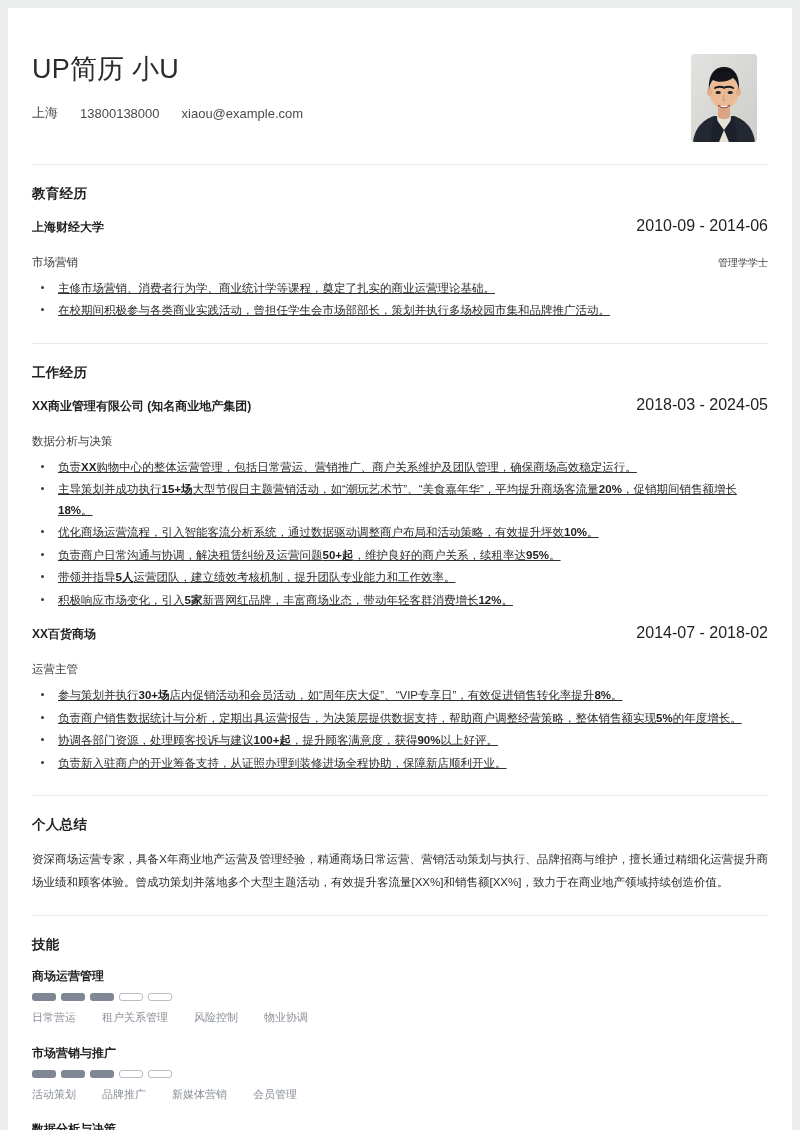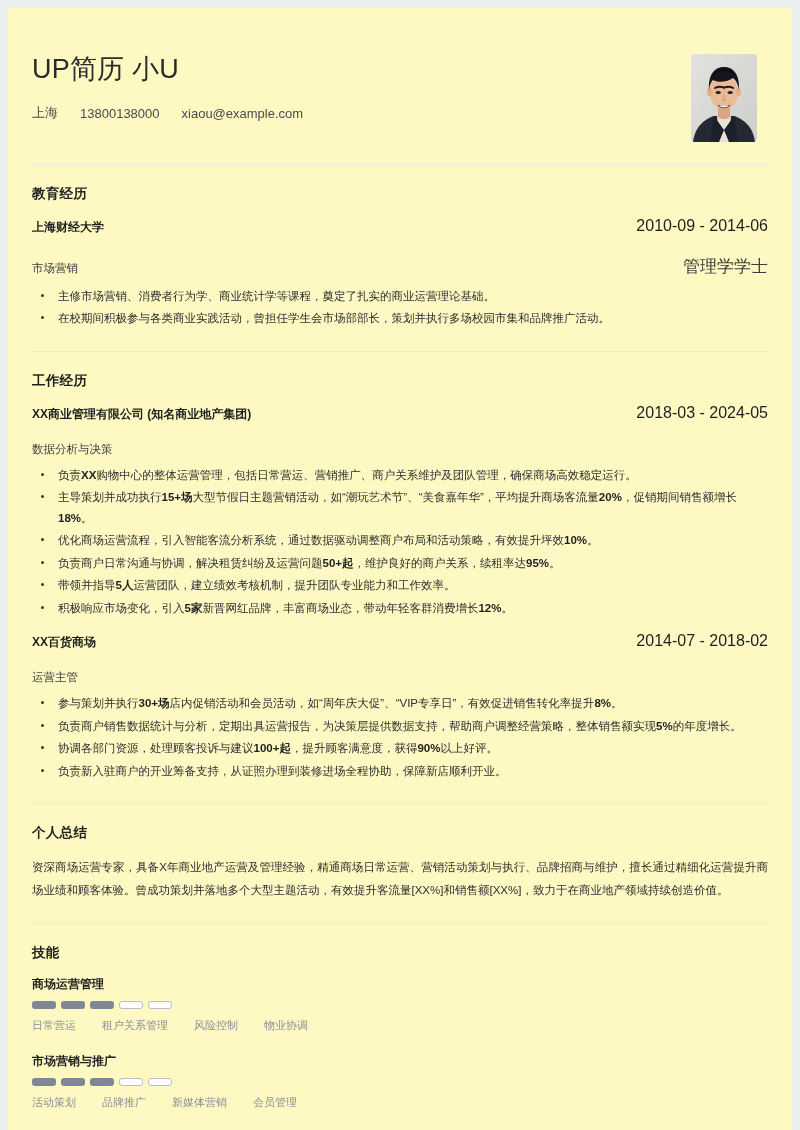--- a/index.html
+++ b/index.html
@@ -12,21 +12,21 @@
     background: #eceded;
     font-family: "Liberation Sans", "DejaVu Sans", sans-serif;
     overflow: hidden;
   }
   .page {
     position: absolute;
     left: 8px;
     top: 8px;
     width: 784px;
     height: 1122px;
-    background: #fef9c3;
+    background: #ffffff;
     box-sizing: border-box;
     padding: 32px 24px 0 24px;
     overflow: hidden;
   }
 
   
   .header {
     display: flex;
     align-items: flex-start;
     justify-content: space-between;
@@ -104,38 +104,39 @@
     display: flex;
     justify-content: space-between;
     align-items: baseline;
     margin-top: 19px;
   }
   .entry-role {
     font-size: 11.5px;
     color: #3d3d3d;
   }
   .entry-extra {
-    font-size: 17px;
+    font-size: 10px;
     color: #3d3d3d;
     white-space: nowrap;
     padding-left: 16px;
   }
 
   ul.bullets {
     list-style: none;
     margin: 8px 0 0 0;
     padding: 0;
   }
   ul.bullets li {
     position: relative;
     padding-left: 26px;
     font-size: 11.5px;
     line-height: 1.78;
     color: #2e2e2e;
     margin-bottom: 2px;
+    text-decoration: underline;
   }
   ul.bullets li::before {
     content: "";
     position: absolute;
     left: 9px;
     top: 8px;
     width: 3px;
     height: 3px;
     border-radius: 50%;
     background: #3a3a3a;

